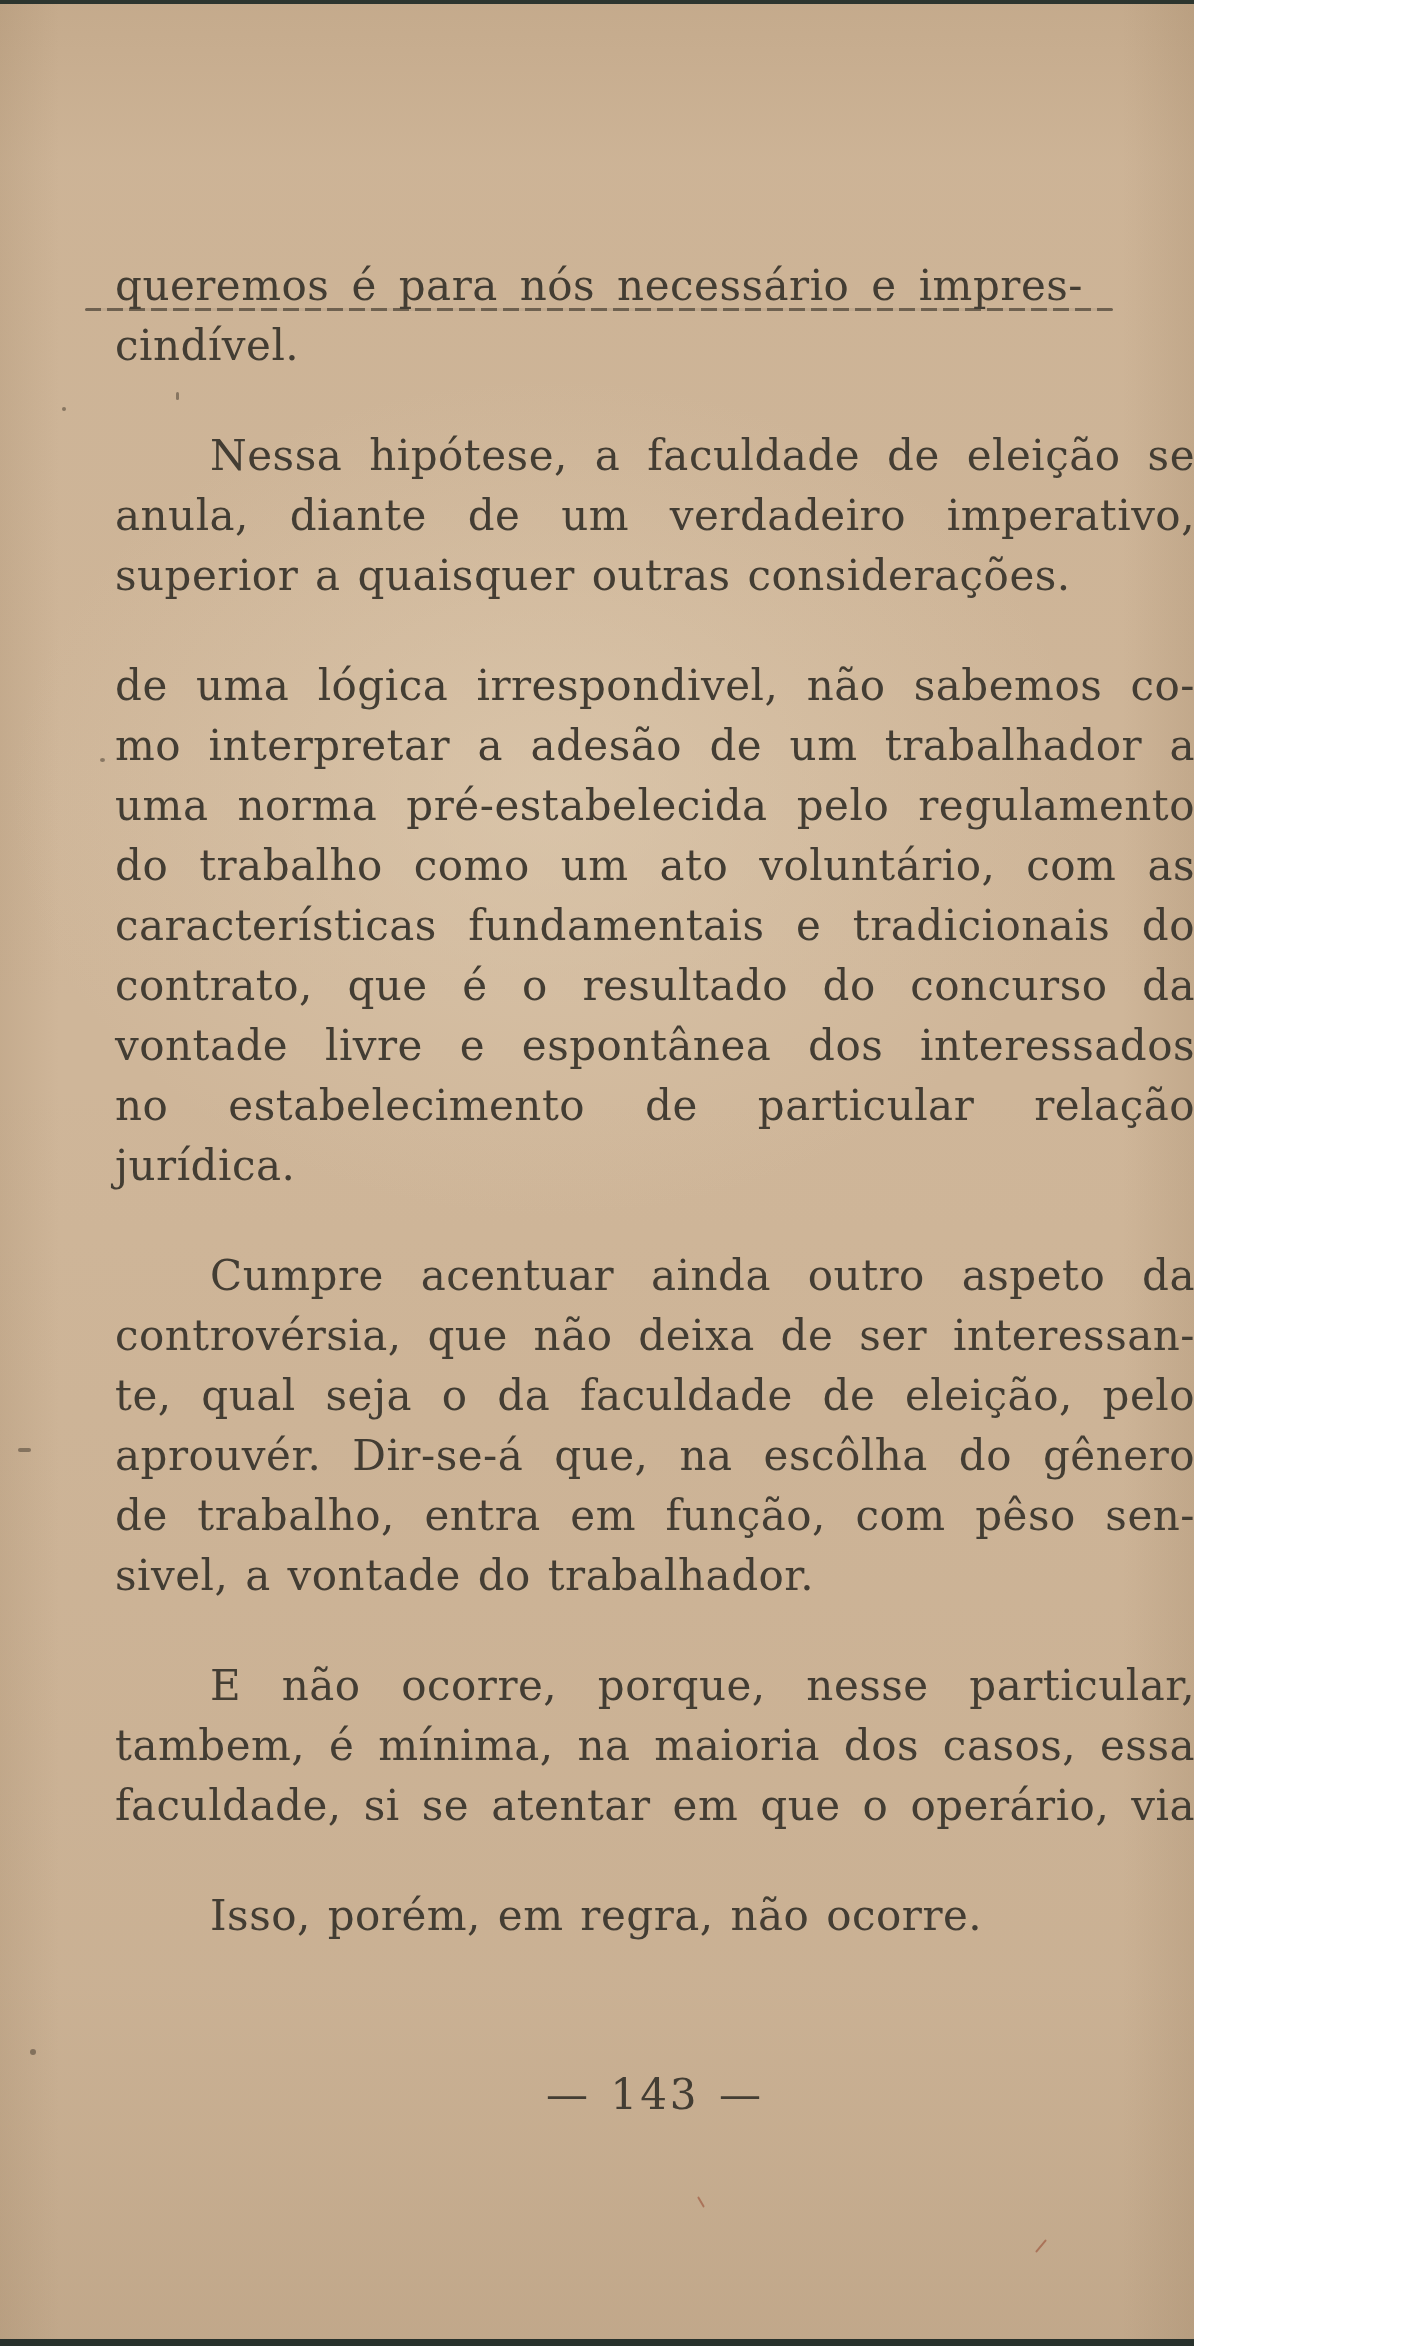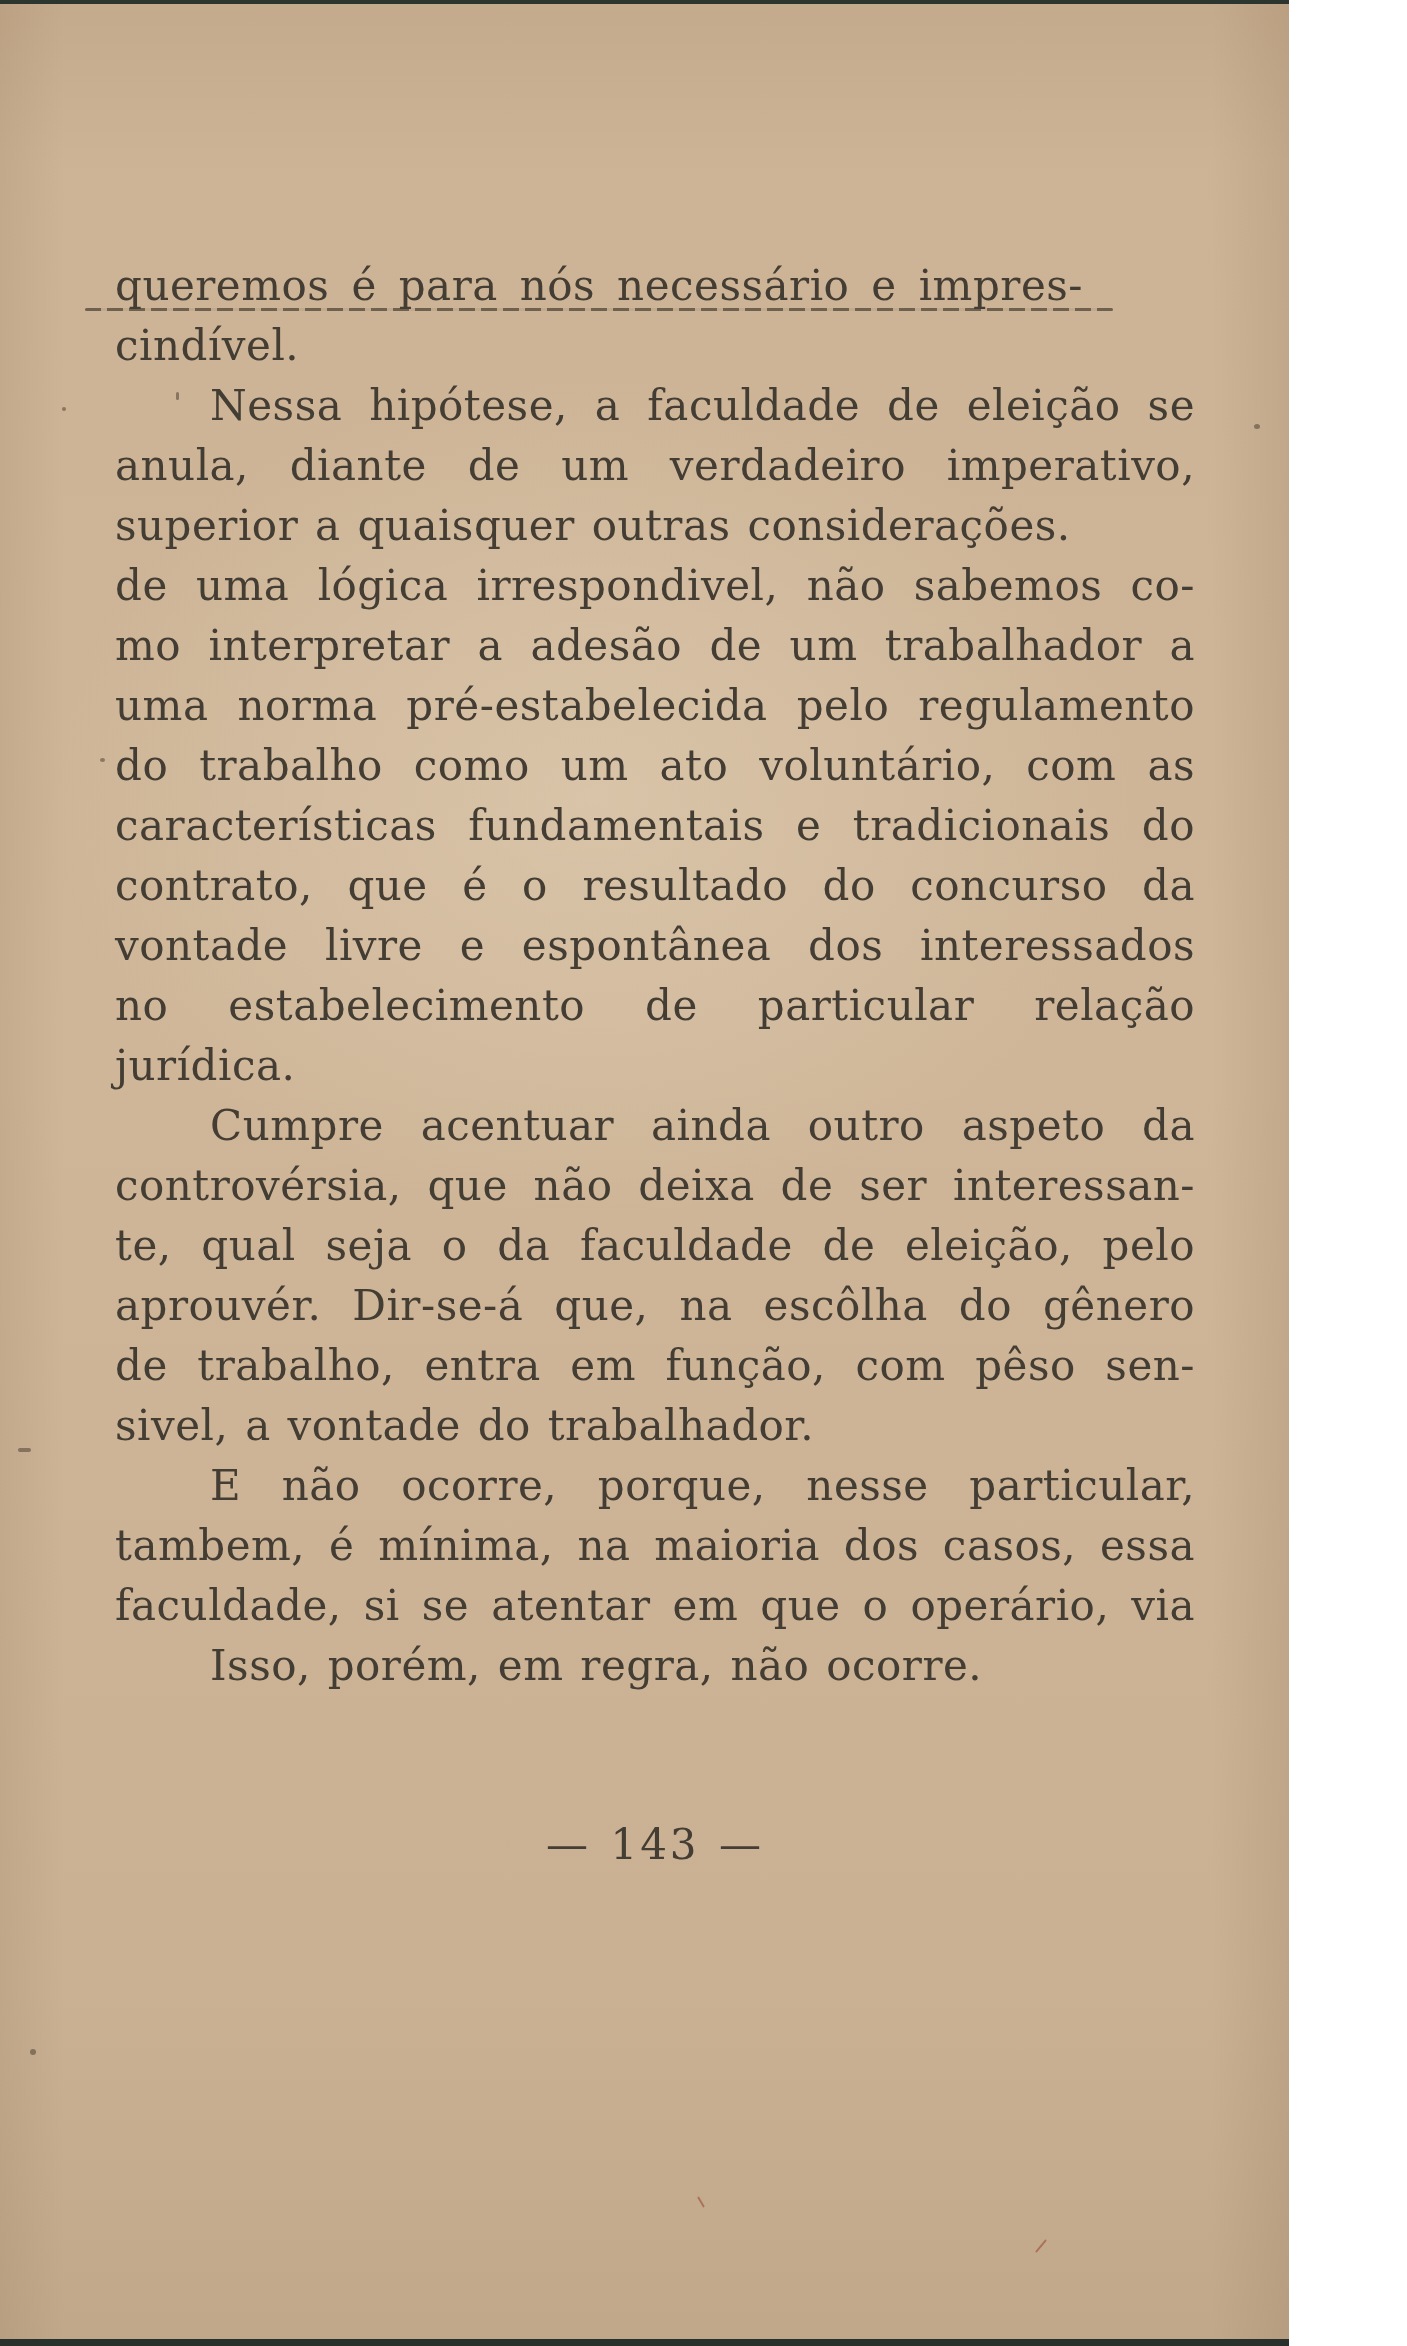--- a/index.html
+++ b/index.html
@@ -4,21 +4,21 @@
 <style>
   html, body { margin: 0; padding: 0; }
   body {
     width: 1407px; height: 2346px;
     font-family: "DejaVu Serif", "Liberation Serif", serif;
     --paper: #cfb699; --ink: #433d33; --edge: #202b27;
   }
 
   .scan-page {
     position: relative;
-    width: 1289px; height: 2346px;
+    width: 1194px; height: 2346px;
     overflow: hidden;
     background-color: var(--paper);
     background-image:
       radial-gradient(ellipse 900px 700px at 46% 34%, rgba(226,208,182,0.55) 0%, rgba(226,208,182,0) 60%),
       linear-gradient(90deg, rgba(120,92,60,0.12) 0%, rgba(120,92,60,0) 5%, rgba(120,92,60,0) 94%, rgba(120,92,60,0.14) 100%),
       linear-gradient(180deg, rgba(148,116,80,0.18) 0%, rgba(148,116,80,0.04) 7%, rgba(0,0,0,0) 45%, rgba(120,92,60,0.06) 85%, rgba(120,92,60,0.16) 100%);
   }
 
   
   .edge-strip { position: absolute; left: 0; width: 100%; background: var(--edge); }
@@ -31,21 +31,21 @@
     width: 1080px;
     padding-top: 256px;
     color: var(--ink);
     font-size: 42px;
     line-height: 60px;
     letter-spacing: 0.5px;
     word-spacing: 3px;
   }
 
   .paragraph { margin: 0; }
-  .paragraph + .paragraph { }
+  .paragraph + .paragraph { margin-top: 50px; }
 
   .line {
     text-align: justify;
     text-justify: inter-word;
     text-align-last: left;
     white-space: normal;
   }
   .line.j { text-align-last: justify; }
   .line.indent { text-indent: 95px; }
   .line.inset { padding-right: 112px; }

